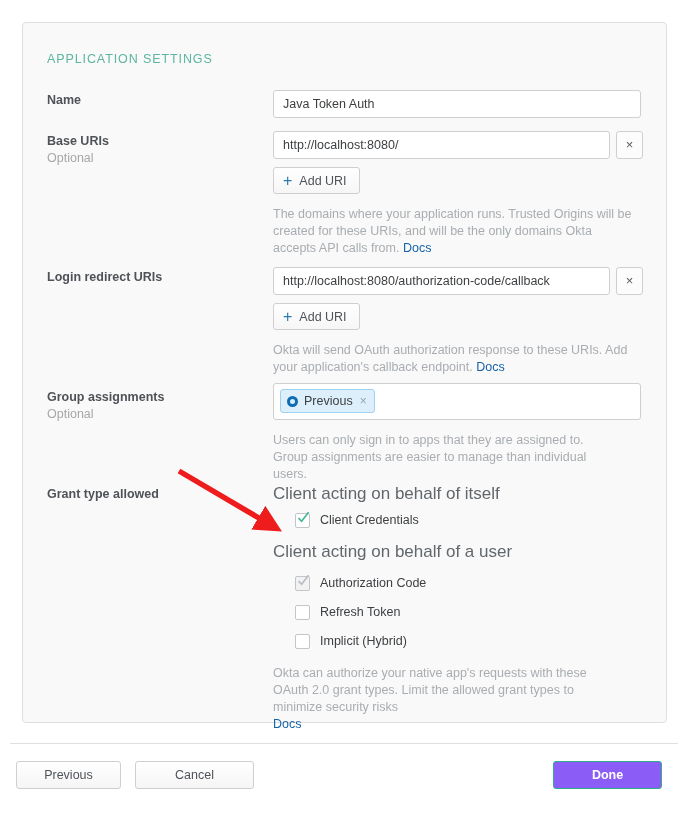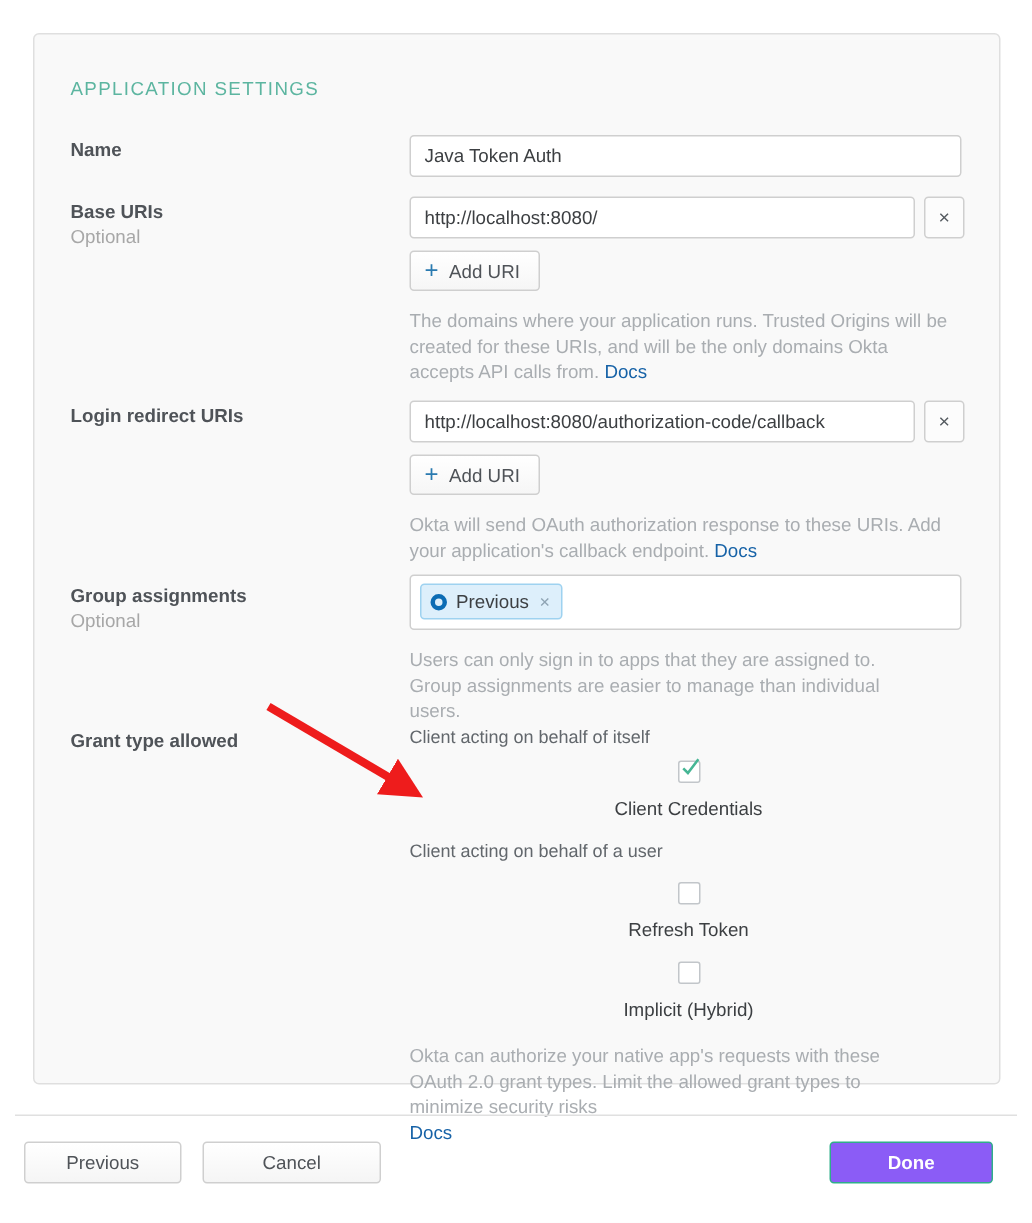--- a/index.html
+++ b/index.html
@@ -157,31 +157,29 @@
   .chip .chipx {
     color: #8fa4b4;
     font-size: 12px;
     line-height: 12px;
     cursor: pointer;
     margin-left: 1px;
   }
 
   
   .grant-head {
-    font-size: 12px;
+    font-size: 17px;
     color: #62676c;
     margin-bottom: 9px;
   }
   .cbrow {
     display: flex;
-    align-items: center;
     gap: 10px;
     margin-left: 22px;
     margin-bottom: 9px;
-    flex-direction: column;
   }
   .cbox {
     width: 15px; height: 15px;
     border: 1px solid #c2c6ca;
     border-radius: 2px;
     background: #ffffff;
     position: relative;
     flex: 0 0 auto;
     cursor: pointer;
   }
@@ -310,20 +308,30 @@
               <svg width="13" height="13" viewBox="0 0 13 13">
                 <path d="M1.5 7.2 L4.6 10.3 L11.6 1.2" fill="none" stroke="#46b695" stroke-width="1.7"></path>
               </svg>
             </span>
           </span>
           <span class="cblabel">Client Credentials</span>
         </div>
 
         <div class="grant-head" style="margin-top:14px;">Client acting on behalf of a user</div>
 
+        <div class="cbrow" style="margin-top:14px;">
+          <span class="cbox disabled">
+            <span class="tick">
+              <svg width="13" height="13" viewBox="0 0 13 13">
+                <path d="M1.5 7.2 L4.6 10.3 L11.6 1.2" fill="none" stroke="#b9bdc1" stroke-width="1.7"></path>
+              </svg>
+            </span>
+          </span>
+          <span class="cblabel dim">Authorization Code</span>
+        </div>
 
         <div class="cbrow" style="margin-top:14px;">
           <span class="cbox"></span>
           <span class="cblabel">Refresh Token</span>
         </div>
 
         <div class="cbrow" style="margin-top:14px;">
           <span class="cbox"></span>
           <span class="cblabel">Implicit (Hybrid)</span>
         </div>

